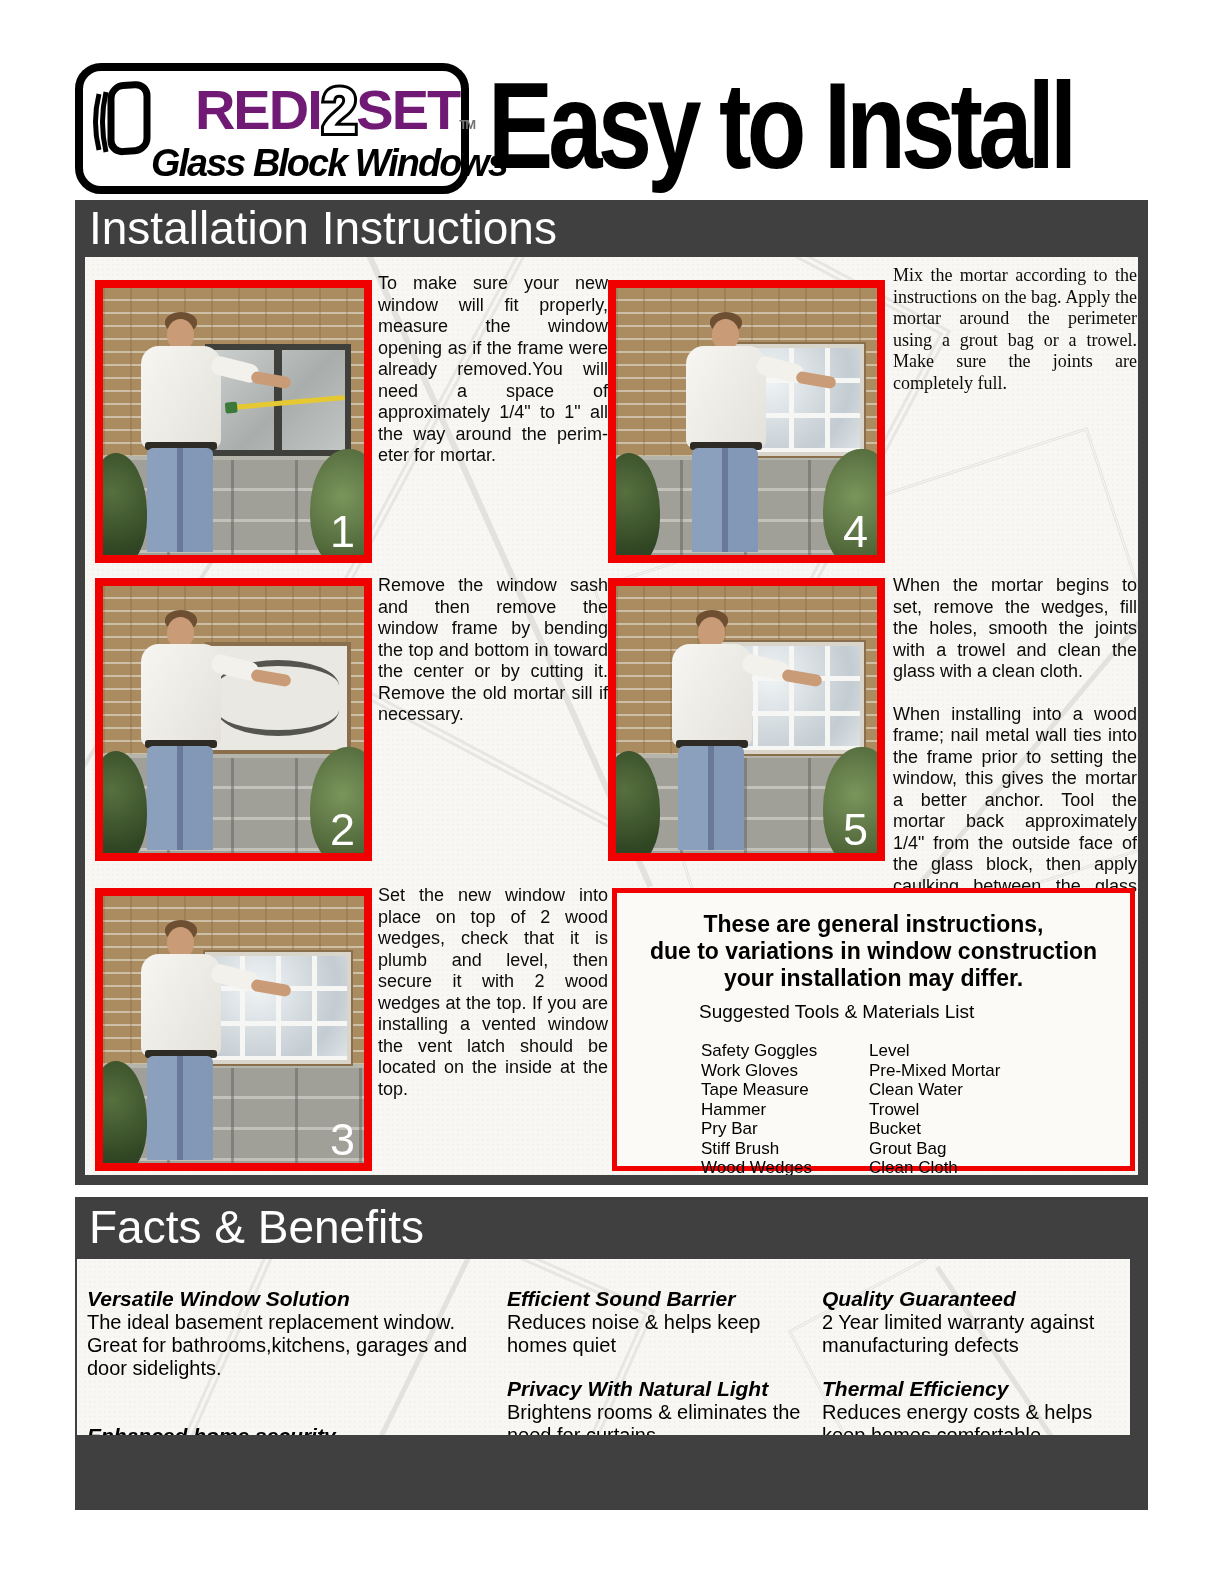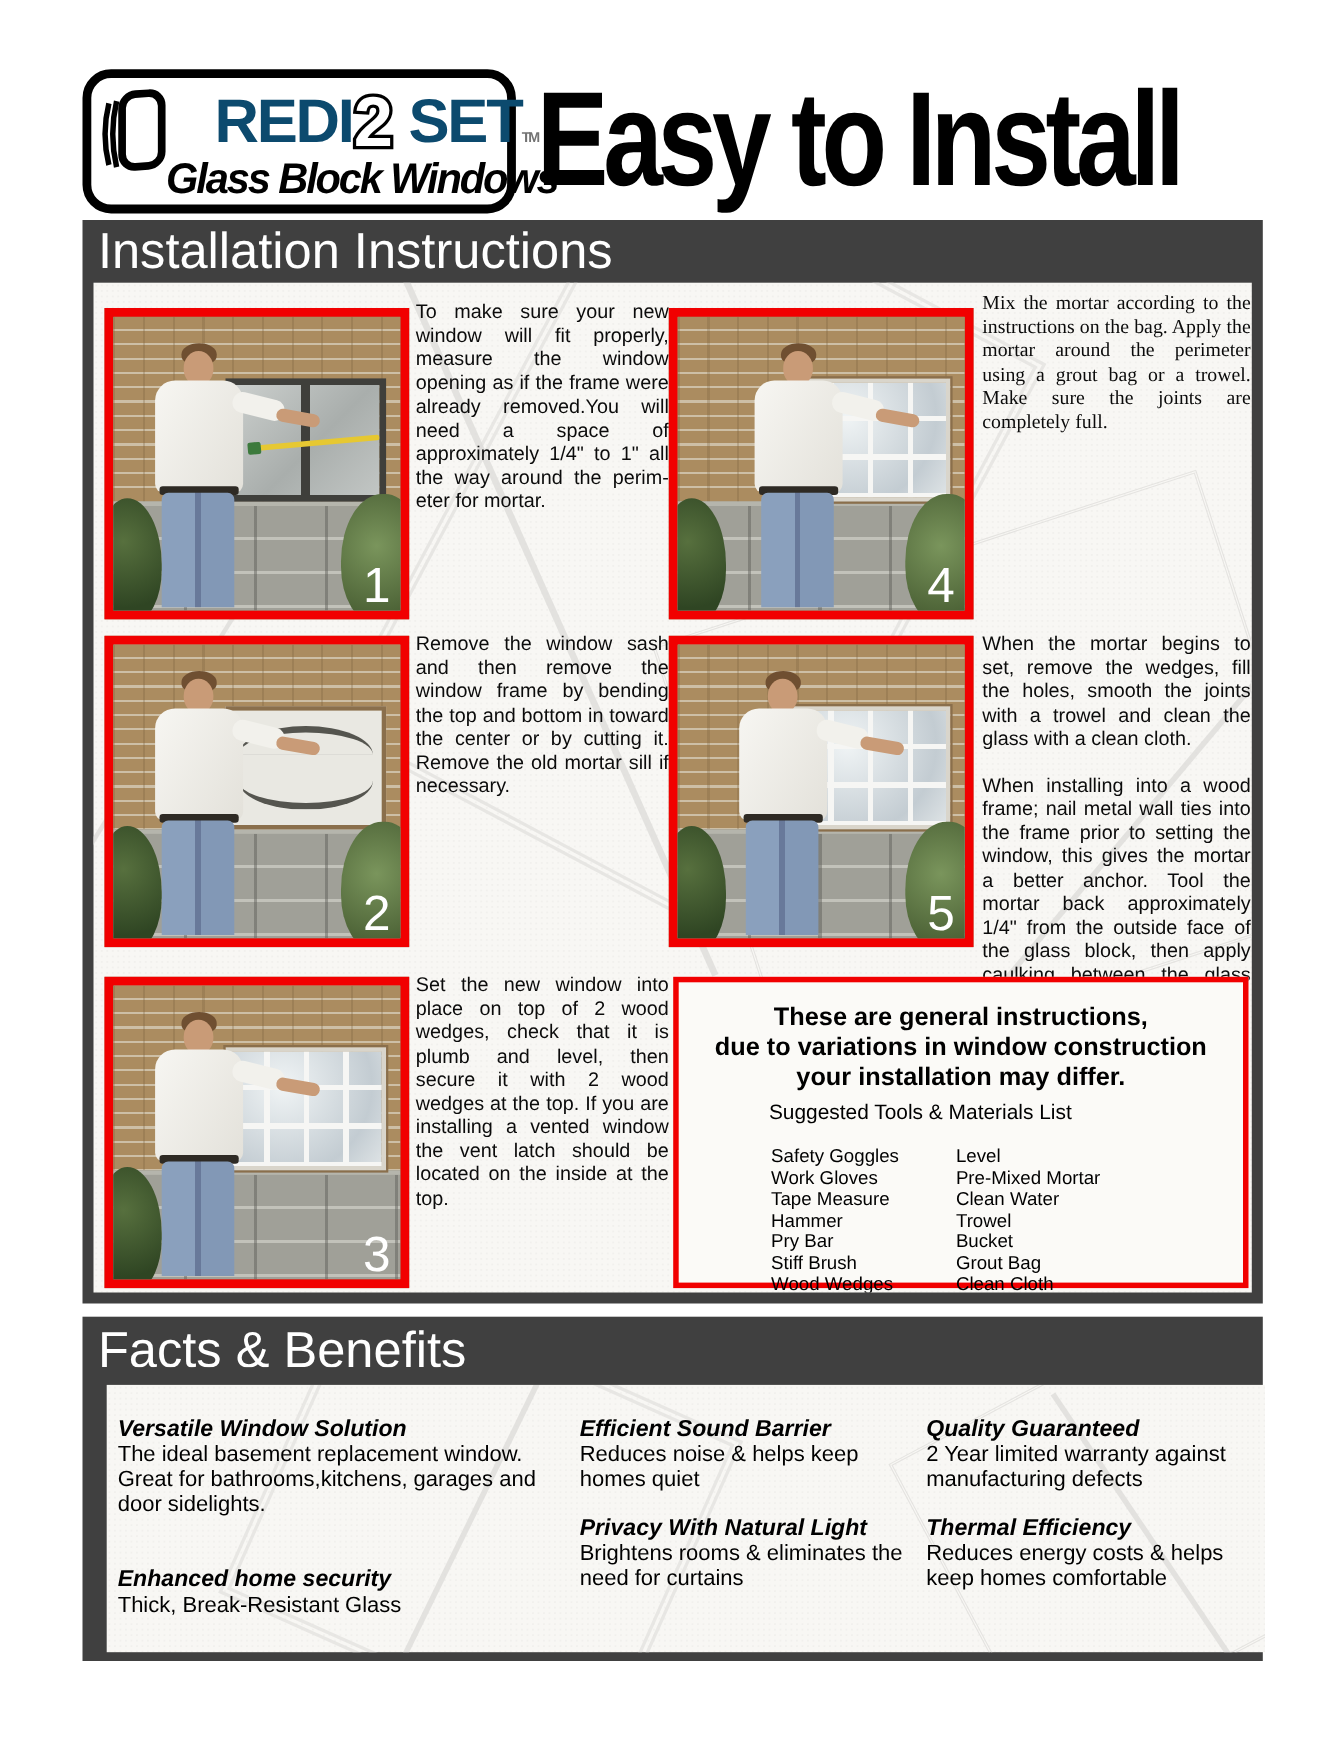--- a/index.html
+++ b/index.html
@@ -12,21 +12,21 @@
 
   
   .logo-box {
     position:absolute; left:75px; top:63px; width:394px; height:131px;
     background:#fff; border:8px solid #000; border-radius:26px;
     display:flex; align-items:center; padding:4px 10px 4px 6px;
   }
   .logo-icon { width:62px; height:100px; flex:0 0 auto; margin-top:-14px; }
   .logo-text { flex:1; text-align:center; line-height:1; }
   .brand-line { white-space:nowrap; font-weight:900; letter-spacing:-2px; }
-  .brand-red { color:#0c4a6e; font-size:56px; font-style:normal;margin-left:15px; }
+  .brand-red { color:#701a75; font-size:56px; font-style:normal; }
   .brand-two {
     display:inline-block; color:#fff; font-size:64px; font-weight:900;
     -webkit-text-stroke:6px #000; paint-order:stroke fill;
     transform:translateY(4px); margin:0 1px;
   }
   .brand-tm { font-size:13px; color:#737373; font-weight:700; vertical-align:baseline; }
   .tagline {
     display:block; font-size:39px; font-weight:900; font-style:italic;
     letter-spacing:-2px; transform:scaleX(.97); transform-origin:left;
     margin-top:4px; white-space:nowrap;
@@ -46,21 +46,21 @@
   .content {
     position:absolute; background-color:#f8f7f4; overflow:hidden;
     background-image:radial-gradient(rgba(0,0,0,.028) 1px, transparent 1px);
     background-size:5px 5px;
   }
   #sec-install { top:200px; width:1073px; height:985px; }
   #sec-install .banner { height:57px; line-height:56px; font-size:46px; }
   #sec-install .content { left:10px; top:57px; width:1053px; height:918px; }
   #sec-facts { top:1197px; width:1073px; height:313px; }
   #sec-facts .banner { height:46px; line-height:61px; font-size:46px; }
-  #sec-facts .content { left:22px; top:62px; width:1053px; height:243px; }
+  #sec-facts .content { left:2px; top:62px; width:1053px; height:176px; }
 
   
   .art { position:absolute; border:3px double #e0dfdc; opacity:.8; pointer-events:none; }
   .art.thick { border:9px double #e4e3e0; }
   .line-art { position:absolute; background:#dddcd9; opacity:.8; pointer-events:none; }
 
   
   .photo {
     position:absolute; width:277px; height:283px;
     border:8px solid #f10000; background:#9c8057; overflow:hidden;

